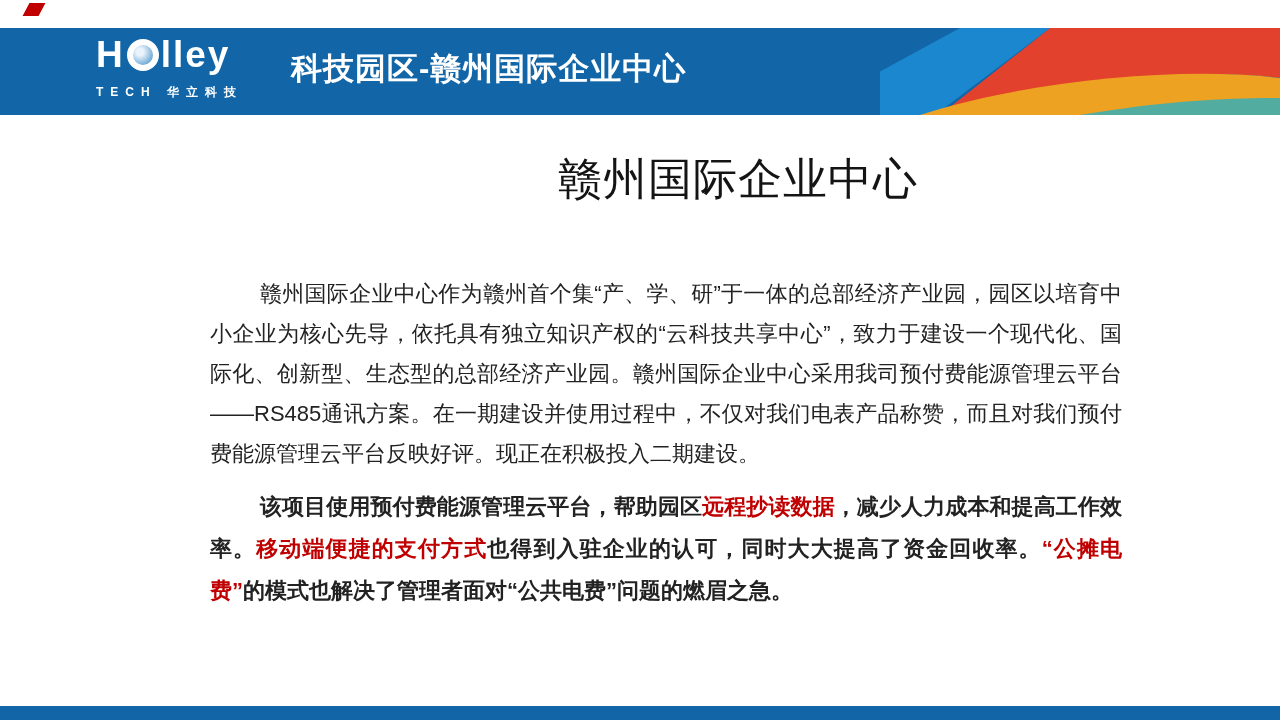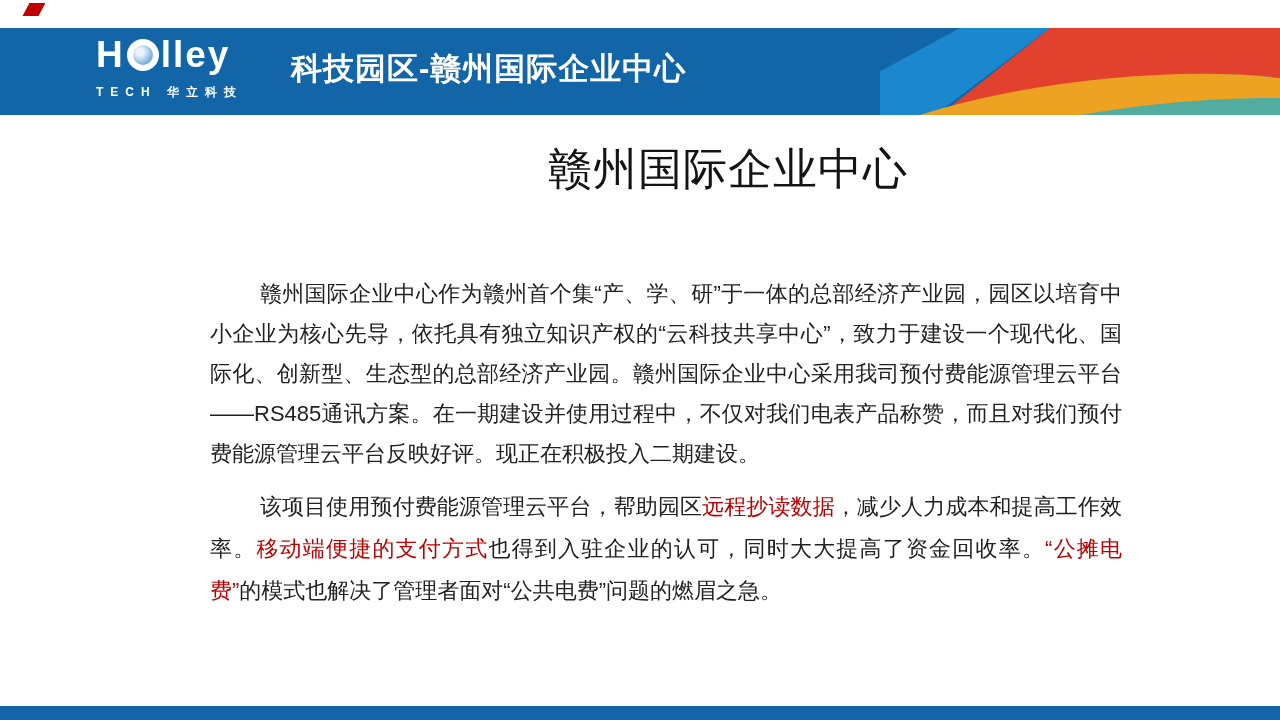--- a/index.html
+++ b/index.html
@@ -27,29 +27,29 @@
     box-sizing:content-box;
   }
   .logo-sub{font-size:12px;font-weight:700;letter-spacing:7px;margin-top:12px;white-space:nowrap;}
   
   .header-title{
     position:absolute;left:283px;top:12px;margin:8px;color:#ffffff;
     font-size:31px;font-weight:600;letter-spacing:1px;white-space:nowrap;
   }
   
   .main-title{
-    position:absolute;left:548px;top:140px;margin:0;color:#141414;
+    position:absolute;left:548px;top:140px;margin:10px;color:#141414;
     font-size:44px;font-weight:500;letter-spacing:1px;white-space:nowrap;
   }
   .para{
     position:absolute;left:198px;width:912px;margin:12px;color:#222222;
     font-size:22px;text-align:justify;text-indent:50px;
   }
   .para-1{top:262px;line-height:40px;}
-  .para-2{top:474px;line-height:42px;}
+  .para-2{top:474px;line-height:42px;font-weight:bold;}
   .red{color:var(--accent_text_red,#c00000);}
   
   .footbar{position:absolute;left:0;bottom:0;width:1280px;height:14px;background:var(--header_blue,#1266a8);}
 </style>
 </head>
 <body>
 
 <div class="slide">
 
   <div class="corner-mark"></div>

